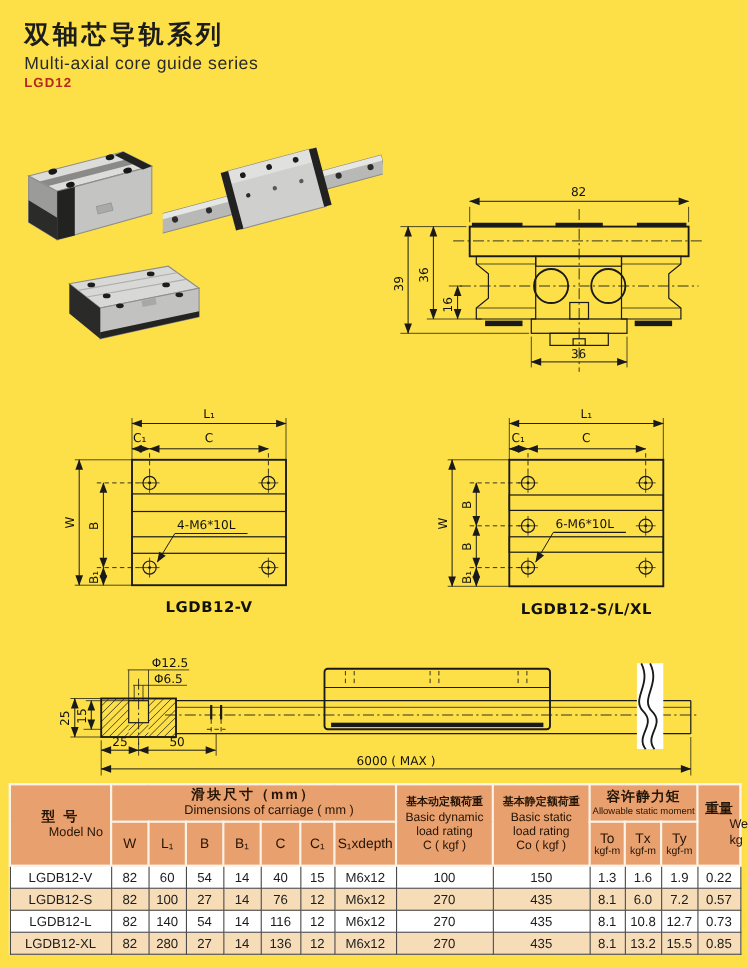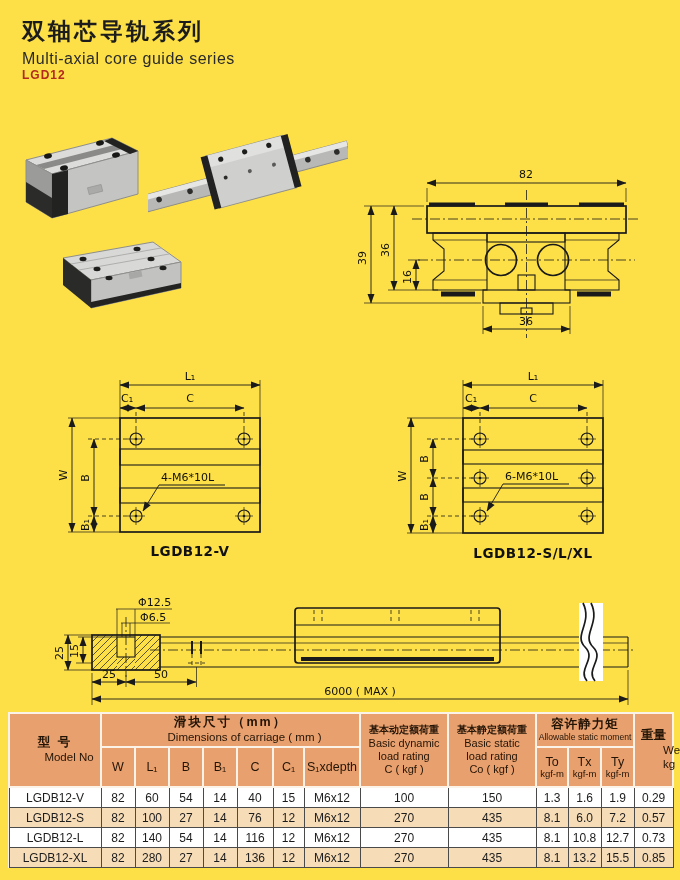--- a/index.html
+++ b/index.html
@@ -479,21 +479,21 @@
         <td>54</td>
         <td>14</td>
         <td>40</td>
         <td>15</td>
         <td>M6x12</td>
         <td>100</td>
         <td>150</td>
         <td>1.3</td>
         <td>1.6</td>
         <td>1.9</td>
-        <td>0.29</td>
+        <td>0.22</td>
       </tr>
       <tr class="alt">
         <td>LGDB12-S</td>
         <td>82</td>
         <td>100</td>
         <td>27</td>
         <td>14</td>
         <td>76</td>
         <td>12</td>
         <td>M6x12</td>

